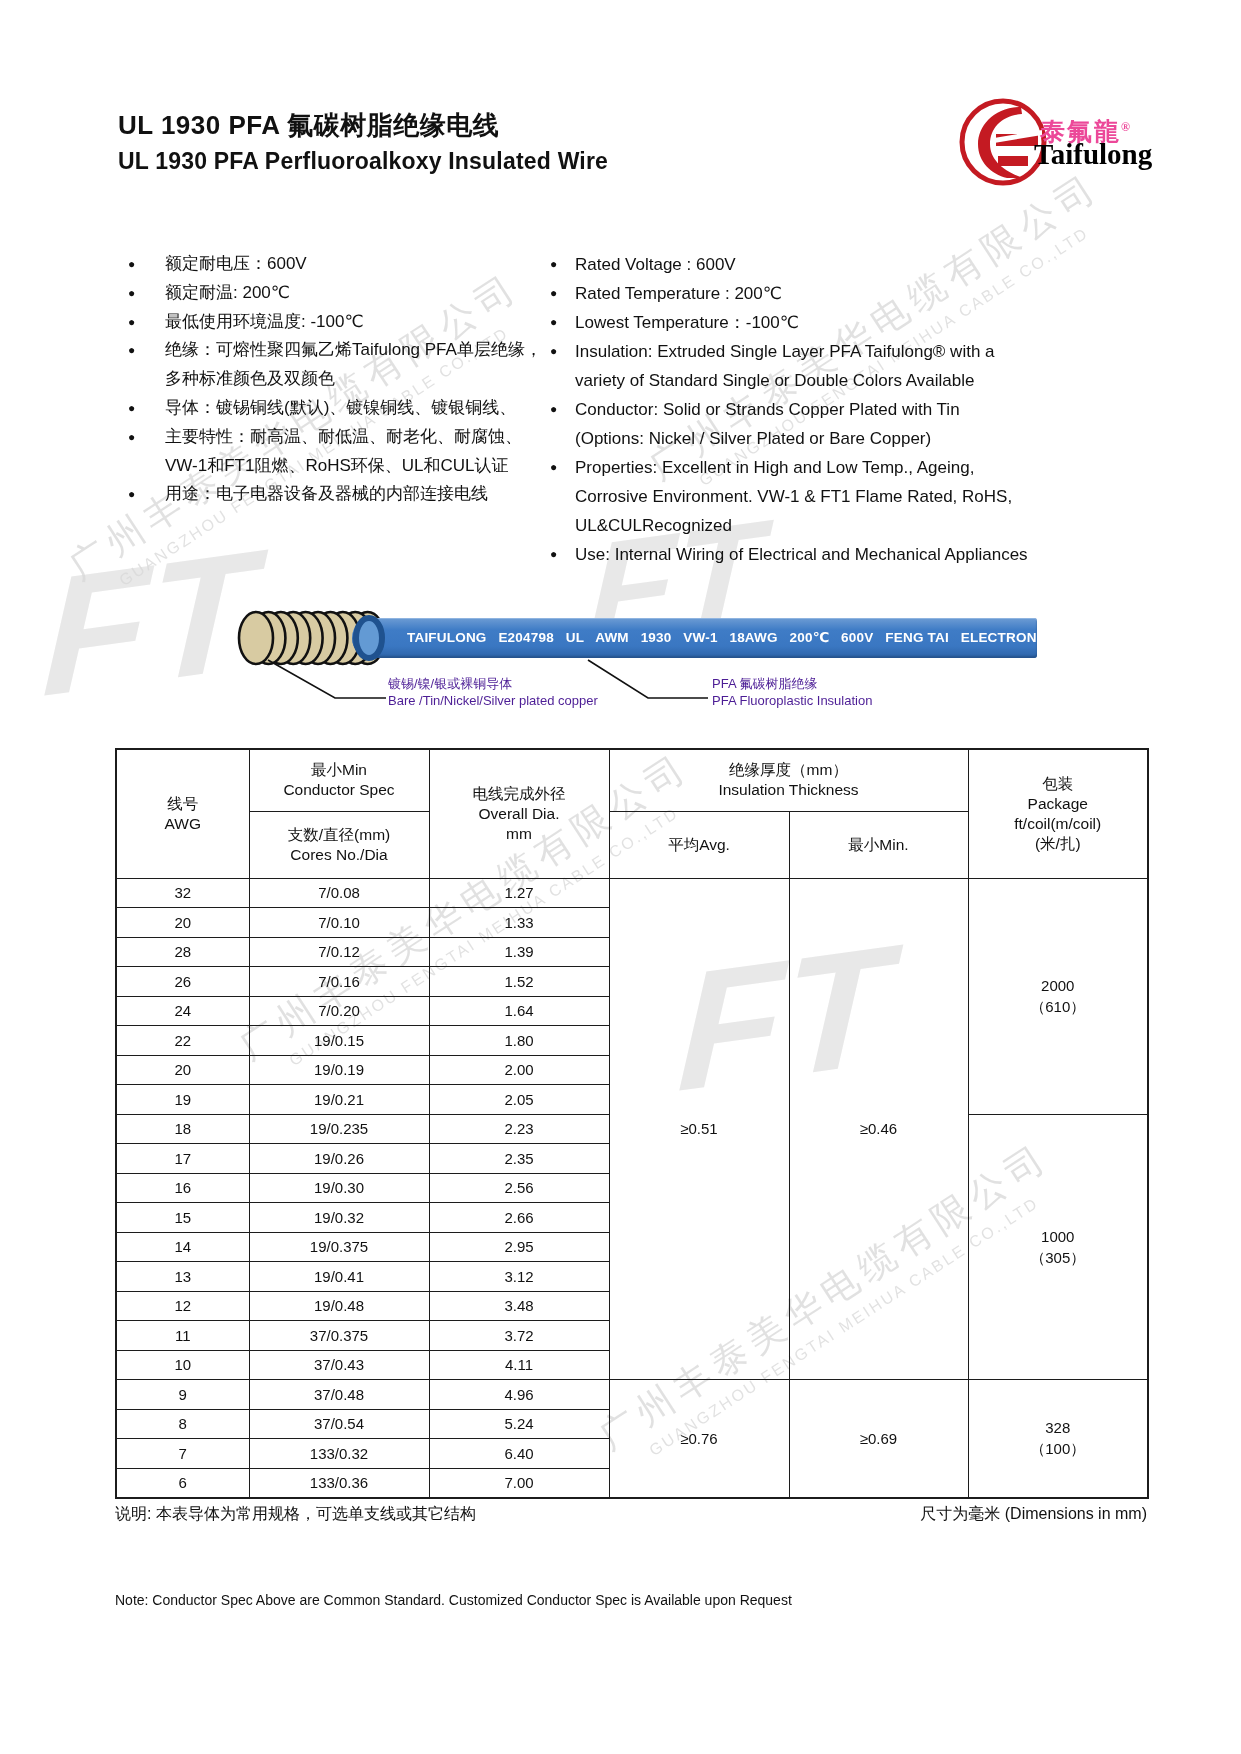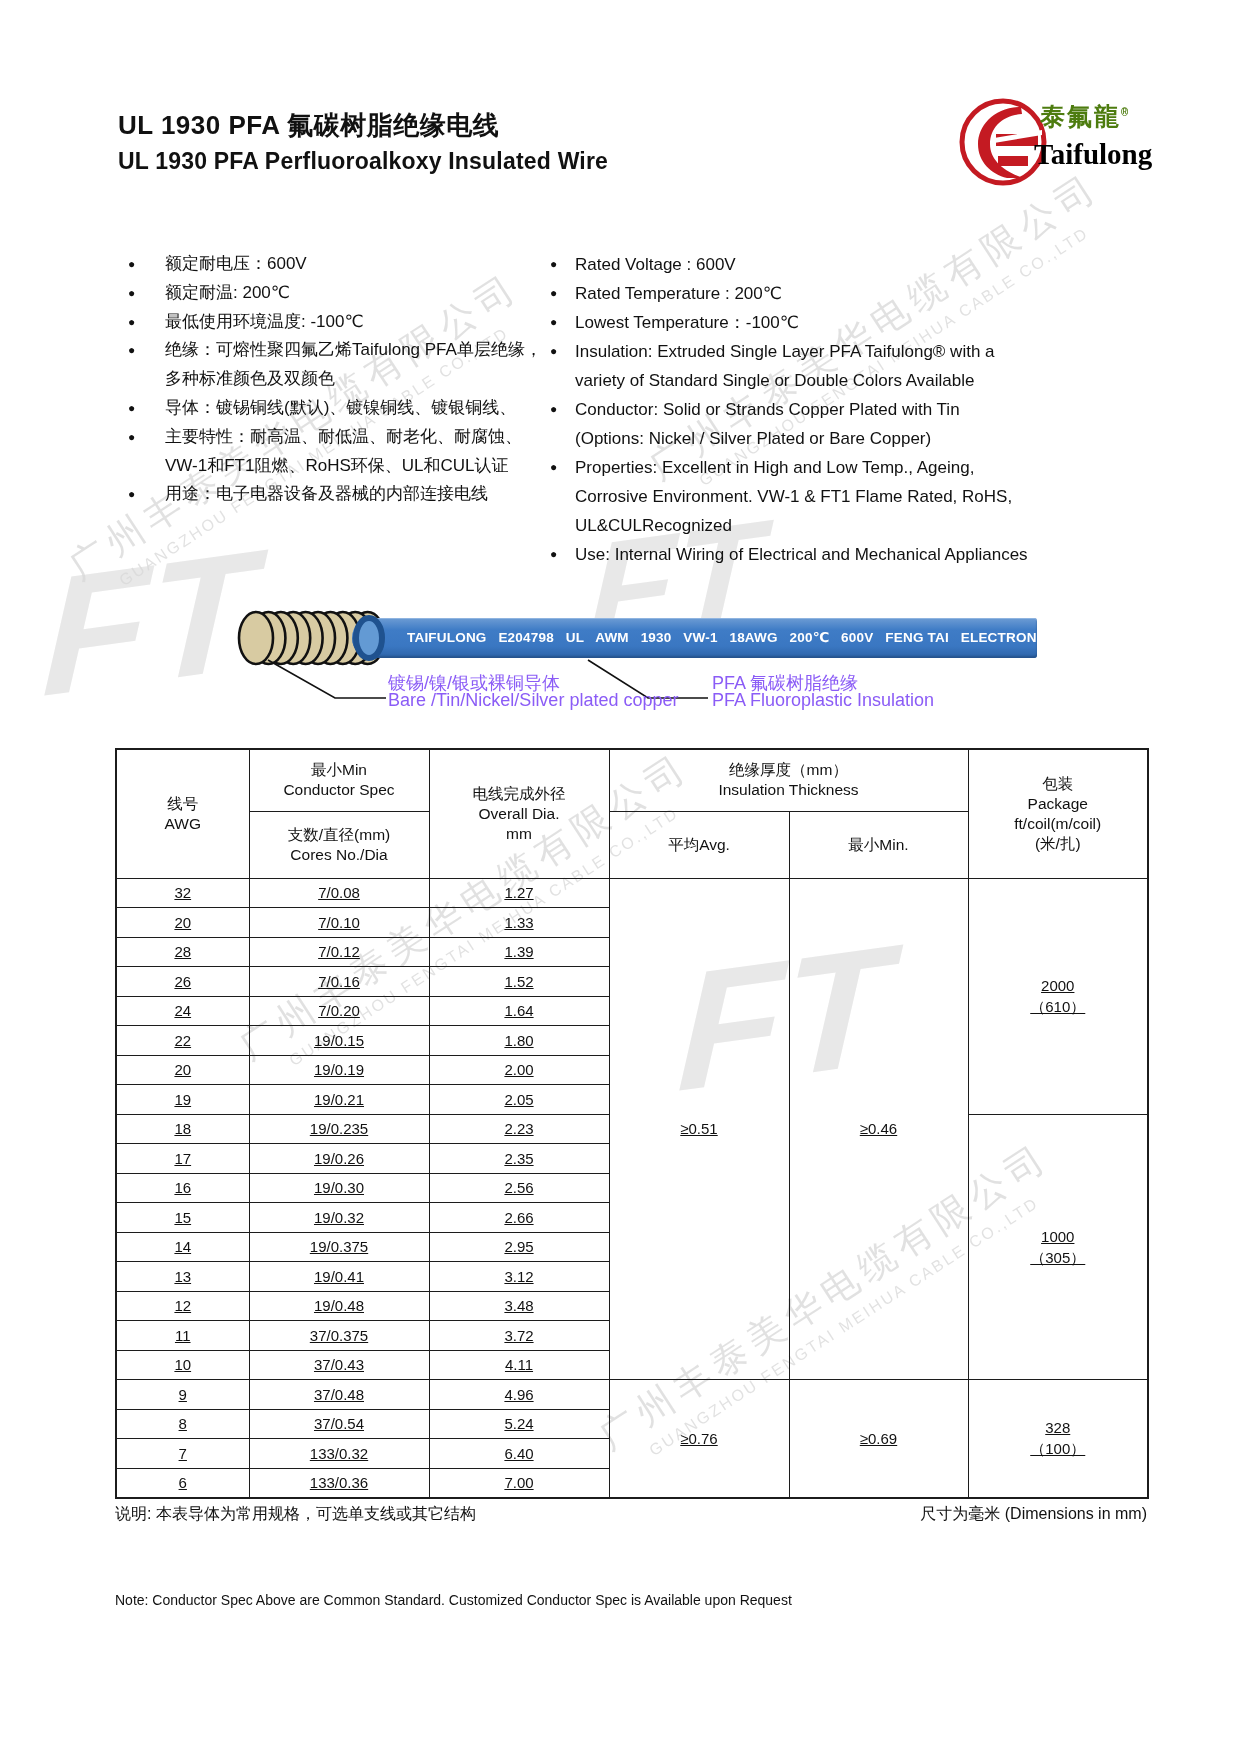--- a/index.html
+++ b/index.html
@@ -9,21 +9,21 @@
   }
   
   .wm{position:absolute;transform:rotate(-33deg);color:#9f9f9f;opacity:.30;pointer-events:none;text-align:center;white-space:nowrap;z-index:0;}
   .wm .wm-cn{font-size:37px;letter-spacing:7px;}
   .wm .wm-en{font-size:16px;letter-spacing:2.5px;margin-top:2px;}
   .wm-ft{position:absolute;color:#d9d9d9;opacity:.6;font-weight:bold;font-style:italic;pointer-events:none;z-index:0;transform:skewX(-10deg) rotate(-8deg);font-family:"Liberation Sans",sans-serif;}
   
   .title-cn{position:absolute;left:118px;top:108px;font-size:26px;font-weight:bold;letter-spacing:.5px;z-index:2;}
   .title-en{position:absolute;left:118px;top:148px;font-size:23px;font-weight:bold;letter-spacing:.2px;z-index:2;}
   .logo{position:absolute;left:958px;top:94px;width:210px;height:95px;z-index:2;}
-  .logo-cn{position:absolute;left:82px;top:6px;font-size:25px;font-weight:bold;color:#4d7c0f;font-family:Liberation Mono, monospace;letter-spacing:2px;}
+  .logo-cn{position:absolute;left:82px;top:21px;font-size:25px;font-weight:bold;color:#ec4899;font-family:Liberation Serif, serif;letter-spacing:2px;}
   .logo-reg{font-size:12px;vertical-align:super;}
   .logo-en{position:absolute;left:76px;top:44px;font-size:29px;font-weight:bold;color:#000000;font-family:"Liberation Serif","DejaVu Serif",serif;}
   
   .bullets{position:absolute;top:250px;z-index:2;}
   .bullets-left{left:120px;width:432px;}
   .bullets-right{left:548px;width:505px;}
   .b-item{position:relative;}
   .b-line{padding-left:45px;font-size:17px;line-height:28.8px;white-space:nowrap;}
   .bullets-right .b-line{padding-left:27px;line-height:29px;}
   .dot{position:absolute;left:8px;top:0;font-size:12px;line-height:28.8px;}
@@ -31,31 +31,31 @@
   
   .wire-zone{position:absolute;left:0;top:520px;width:1241px;height:230px;z-index:1;}
   .band{position:absolute;left:352px;top:98px;width:685px;height:40px;border-radius:20px 3px 3px 20px;
     background:linear-gradient(#6d9cd4 0%, #3f7cc6 30%, #3a77c2 70%, #2d64a8 100%);
     box-shadow:inset 0 1px 0 #8fb4e0, inset 0 -2px 2px #25538d;}
   .band-text{position:absolute;left:55px;top:0;width:620px;height:40px;line-height:40px;color:#fff;
     font-size:13.5px;font-weight:bold;white-space:pre;letter-spacing:.2px;}
   .strands{position:absolute;left:225px;top:85px;}
   .cap{position:absolute;left:350px;top:92px;}
   .callouts{position:absolute;left:0;top:0;}
-  .callout-label{position:absolute;font-size:18px;color:#8b5cf6;line-height:17px;white-space:nowrap;}
+  .callout-label{position:absolute;font-size:13px;color:#4c1d95;line-height:17px;white-space:nowrap;}
   .lbl-conductor{left:388px;top:155px;}
   .lbl-insulation{left:712px;top:155px;}
   
   table.spec{position:absolute;left:115px;top:748px;width:1032px;border-collapse:collapse;table-layout:fixed;z-index:1;background:transparent;}
   table.spec th,table.spec td{border:1px solid #1c1c1c;text-align:center;vertical-align:middle;padding:0;font-weight:normal;}
   table.spec{border:2px solid #1c1c1c;}
   table.spec thead tr.h1{height:62px;}
   table.spec thead tr.h2{height:67px;}
   table.spec thead{font-size:15.5px;line-height:20px;}
-  table.spec tbody tr{height:29.5px;text-decoration:underline;}
+  table.spec tbody tr{height:29.5px;}
   table.spec tbody td{font-size:15px;}
   .pkg-cell,.ins-cell{font-size:15px;line-height:21px;}
   
   .note-row1{position:absolute;left:115px;top:1504px;width:1032px;display:flex;justify-content:space-between;font-size:16px;z-index:1;gap:20px;}
   .note-en{position:absolute;left:115px;top:1592px;font-size:14px;z-index:1;}
 </style>
 </head>
 <body>
 
 <div class="page">

